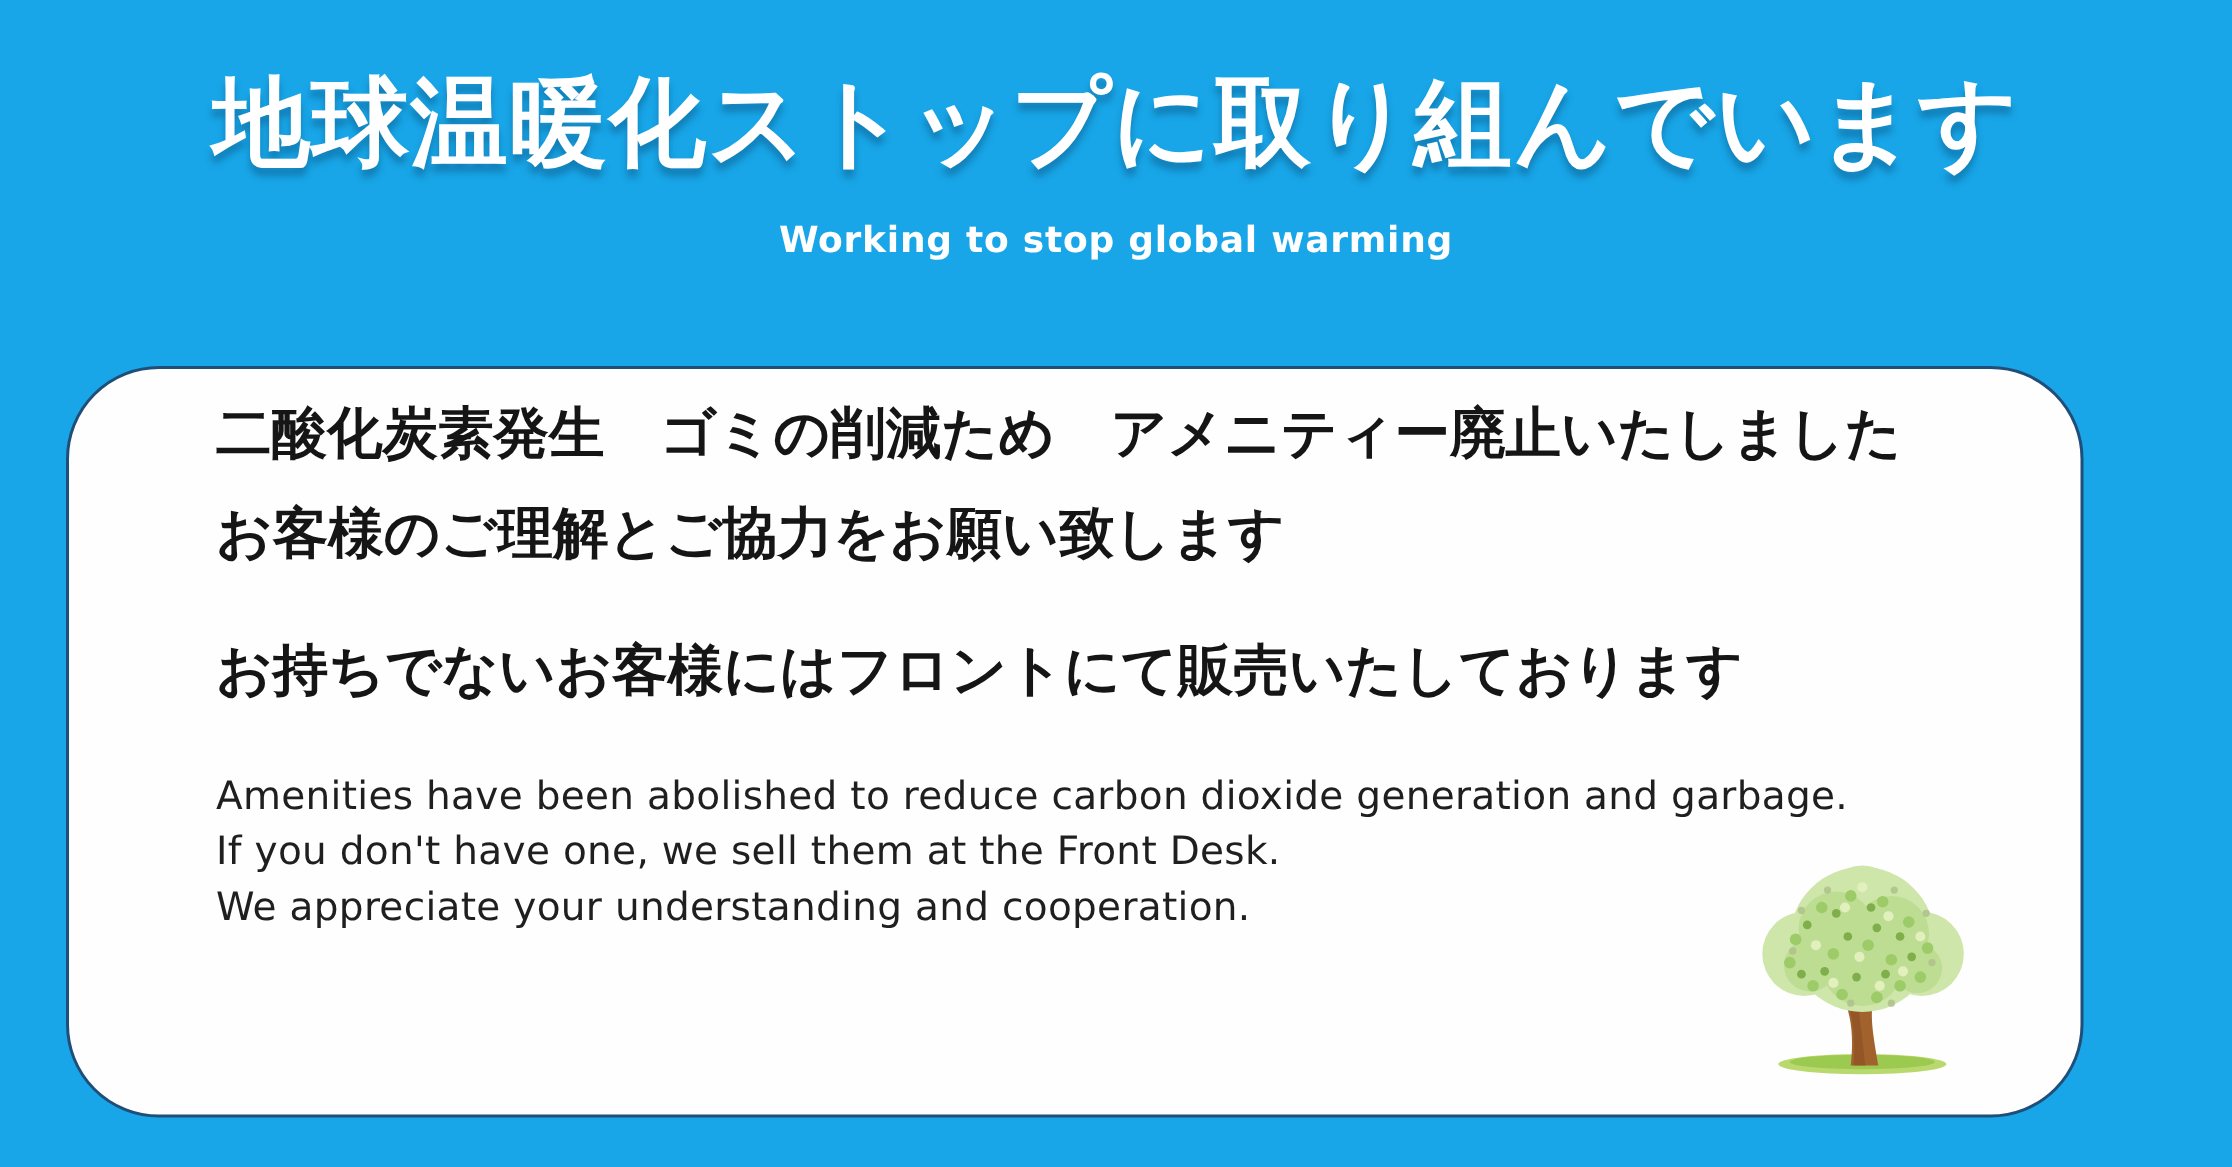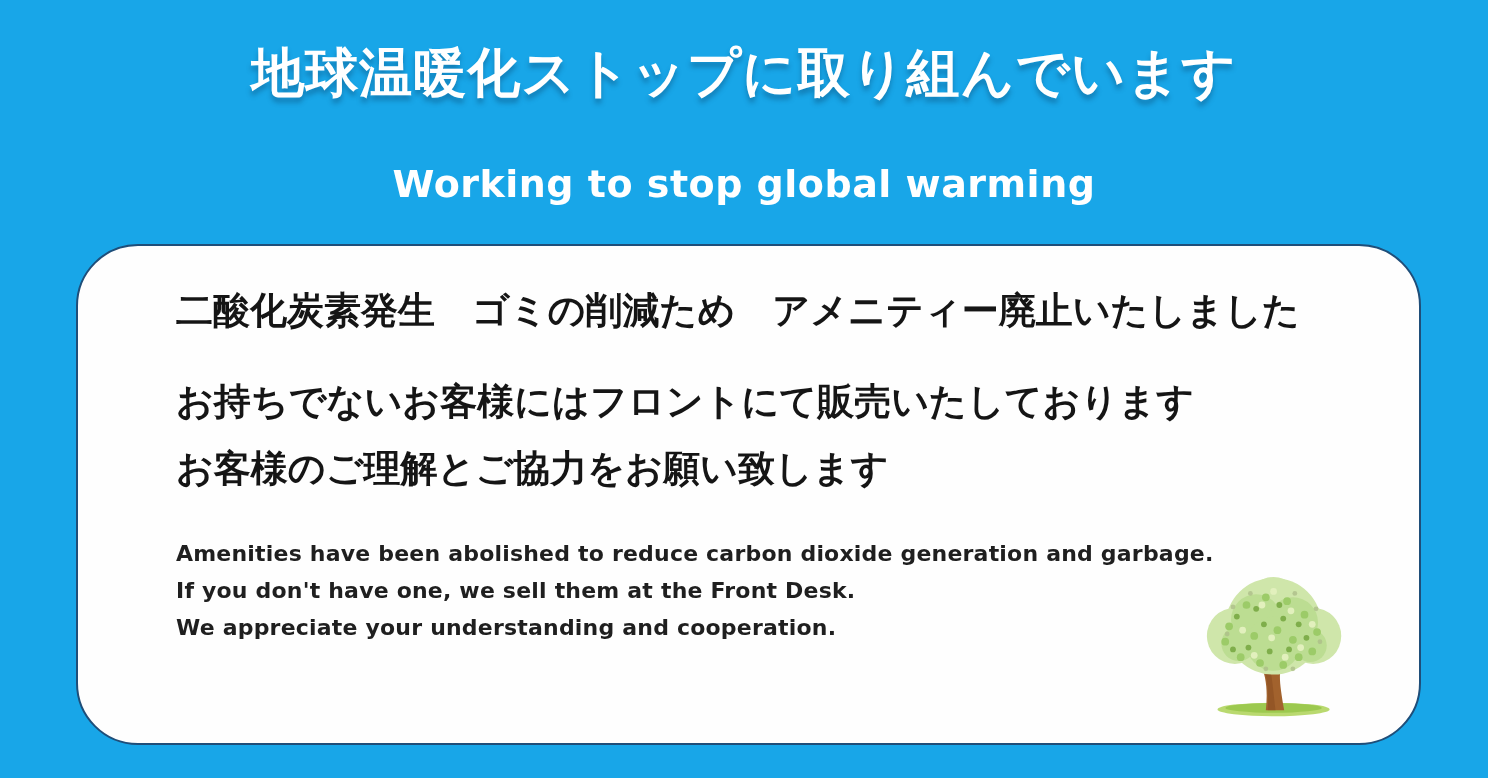--- a/index.html
+++ b/index.html
@@ -12,50 +12,50 @@
     height: 778px;
     background: #18a6e8;
   }
 
   .title-jp {
     position: absolute;
     top: 38px;
     left: 0;
     width: 100%;
     text-align: center;
-    font-size: 53px;
+    font-size: 65px;
     font-weight: bold;
     color: #ffffff;
     letter-spacing: 1px;
     text-shadow: 0 5px 5px rgba(8, 60, 100, 0.38);
     white-space: nowrap;
   }
 
   .subtitle-en {
     position: absolute;
-    top: 162px;
+    top: 146px;
     left: 0;
     width: 100%;
     text-align: center;
-    font-size: 38px;
+    font-size: 24px;
     font-weight: bold;
     color: #ffffff;
     letter-spacing: 0.5px;
   }
 
   .notice-box {
     position: absolute;
-    left: 76px;
+    left: 44px;
     top: 244px;
     width: 1345px;
     height: 501px;
     background: #fefefe;
     border: 2.5px solid #1f4e79;
     border-radius: 62px;
-    padding: 46px 0 0 98px;
+    padding: 24px 0 0 98px;
   }
 
   .jp-line {
     font-size: 37px;
     font-weight: bold;
     color: #151515;
     line-height: 1.05;
     white-space: nowrap;
   }
 
@@ -68,22 +68,22 @@
     color: #151515;
     white-space: nowrap;
   }
   .note-red { color: #e3290e; }
 
   .jp-line-2 { margin-top: 28px; }
   .jp-line-3 { margin-top: 52px; }
 
   .en-block {
     margin-top: 46px;
-    font-size: 22px;
-    font-weight: bold;
+    font-size: 26px;
+    font-weight: normal;
     color: #1f1f1f;
     line-height: 37px;
     letter-spacing: 0.2px;
   }
 
   .tree {
     position: absolute;
     right: 66px;
     top: 330px;
     width: 155px;
@@ -97,23 +97,23 @@
 
   <div class="title-jp">地球温暖化ストップに取り組んでいます</div>
 
   <div class="subtitle-en">Working to stop global warming</div>
 
   <div class="notice-box">
 
     <div class="jp-line">二酸化炭素発生　ゴミの削減ため　アメニティー廃止いたしました</div>
 
 
+    <div class="jp-line jp-line-2">お客様のご理解とご協力をお願い致します</div>
+
     <div class="jp-line jp-line-3">お持ちでないお客様にはフロントにて販売いたしております</div>
-
-    <div class="jp-line jp-line-2">お客様のご理解とご協力をお願い致します</div>
 
     <div class="en-block">
       <div>Amenities have been abolished to reduce carbon dioxide generation and garbage.</div>
       <div>If you don't have one, we sell them at the Front Desk.</div>
       <div>We appreciate your understanding and cooperation.</div>
     </div>
 
     <svg class="tree" viewBox="0 0 160 150" xmlns="http://www.w3.org/2000/svg">
 
       <ellipse cx="78" cy="138" rx="58" ry="7" fill="#b9d96f"></ellipse>

